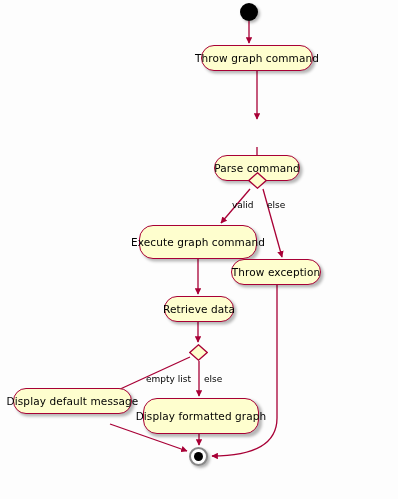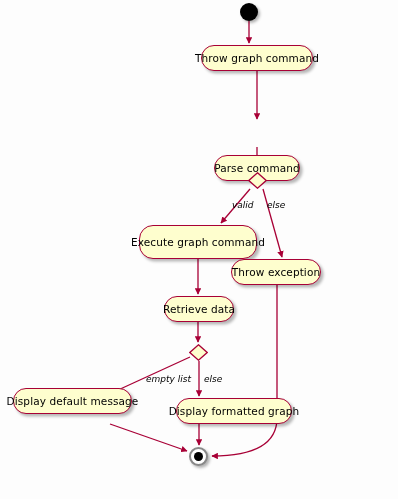--- a/index.html
+++ b/index.html
@@ -73,21 +73,20 @@
     width: 19px;
     height: 17px;
   }
   .edge-label {
     position: absolute;
     font-family: "DejaVu Sans", "Liberation Sans", sans-serif;
     font-size: 9px;
     color: #000000;
     white-space: nowrap;
     line-height: 1;
-    font-style: italic;
   }
 </style>
 </head>
 <body>
 
 <div id="canvas">
 
   <svg id="edge-layer" viewBox="0 0 398 499" width="398" height="499" xmlns="http://www.w3.org/2000/svg">
     <defs>
       <marker id="arrow" viewBox="0 0 10 10" refX="9" refY="5" markerWidth="5" markerHeight="5" orient="auto-start-reverse">
@@ -157,19 +156,19 @@
     </svg>
   </div>
 
   <div class="edge-label" style="left:146px; top:375px;text-align:right;">empty list</div>
   <div class="edge-label" style="left:204px; top:375px;">else</div>
 
   <div class="node" style="left:13px; top:388px; width:119px; height:26px;justify-content:center;">
     <span>Display default message</span>
   </div>
 
-  <div class="node" style="left:143px; top:398px; width:116px; height:26px;margin-left:33px;">
+  <div class="node" style="left:143px; top:398px; width:116px; height:36px;">
     <span>Display formatted graph</span>
   </div>
 
   <div class="end-node" style="left:189px; top:447px;"></div>
 
 </div>
 
 </body></html>

